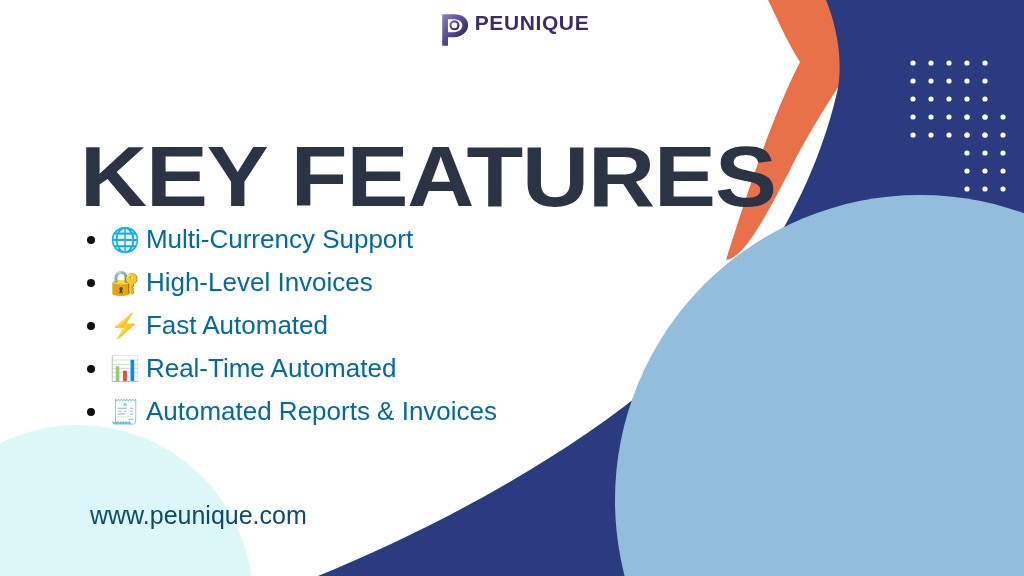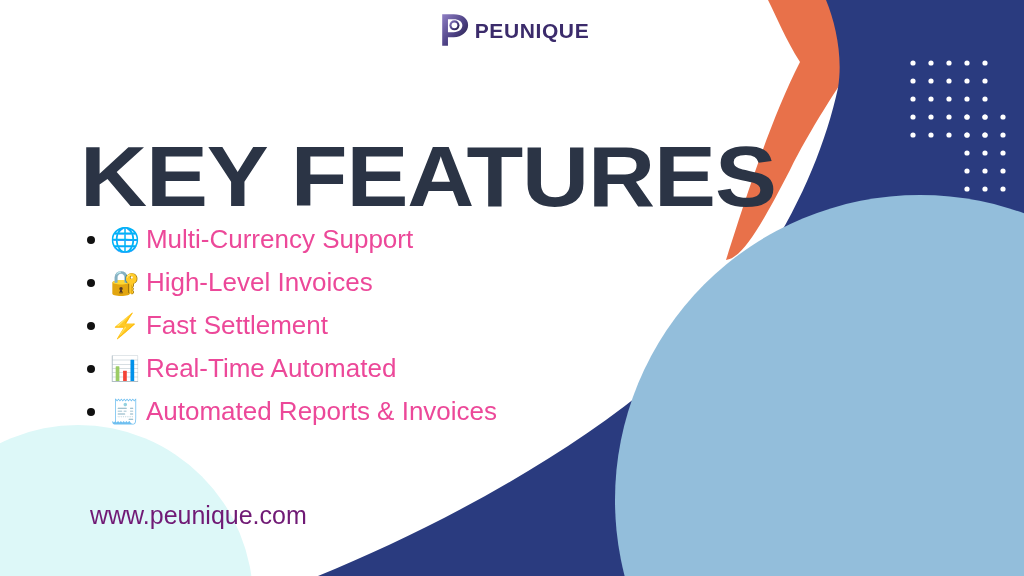--- a/index.html
+++ b/index.html
@@ -26,21 +26,20 @@
     pointer-events: none;
   }
 
   
   .logo-lockup {
     position: absolute;
     top: 12px;
     left: 0;
     width: 1024px;
     display: flex;
-    align-items: center;
     justify-content: center;
     gap: 4px;
     z-index: 5;
   }
   .logo-mark {
     width: 36px;
     height: 36px;
     flex: 0 0 auto;
     display: block;
   }
@@ -78,41 +77,41 @@
     top: 218px;
     margin: 0;
     padding: 0 0 0 30px;
     list-style: disc;
     z-index: 5;
   }
   .feature-list li {
     font-family: "Liberation Sans", sans-serif;
     font-size: 26px;
     line-height: 42px;
-    color: #ec4899;
+    color: #0369a1;
     white-space: nowrap;
   }
   .feature-list li::marker {
     color: #111111;
     font-size: 26px;
   }
   .feature-emoji {
     font-size: 24px;
     margin-right: 6px;
   }
 
   
   .site-url {
     position: absolute;
     left: 90px;
     top: 501px;
     z-index: 5;
     font-family: "Liberation Sans", sans-serif;
     font-size: 25px;
-    color: #701a75;
+    color: #0c4a6e;
     white-space: nowrap;
   }
 </style>
 </head>
 <body>
 
 <div id="slide">
 
   <svg id="bg-decor" viewBox="0 0 1024 576" width="1024" height="576">
 
@@ -216,20 +215,20 @@
       <circle cx="54" cy="37" r="8" fill="#ffffff"></circle>
     </svg>
     <span class="logo-word">PEUNIQUE</span>
   </div>
 
   <h1 class="headline">KEY FEATURES</h1>
 
   <ul class="feature-list" id="feature-list">
       <li><span class="feature-emoji">🌐</span><span>Multi-Currency Support</span></li>
       <li><span class="feature-emoji">🔐</span><span>High-Level Invoices</span></li>
-      <li><span class="feature-emoji">⚡</span><span>Fast Settlement</span></li>
+      <li><span class="feature-emoji">⚡</span><span>Fast Automated</span></li>
       <li><span class="feature-emoji">📊</span><span>Real-Time Automated</span></li>
       <li><span class="feature-emoji">🧾</span><span>Automated Reports &amp; Invoices</span></li>
     </ul>
 
   <div class="site-url">www.peunique.com</div>
 
 </div>
 
 </body></html>

